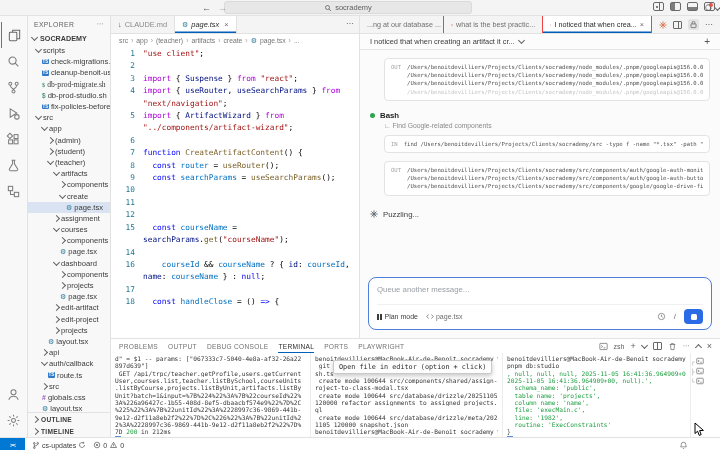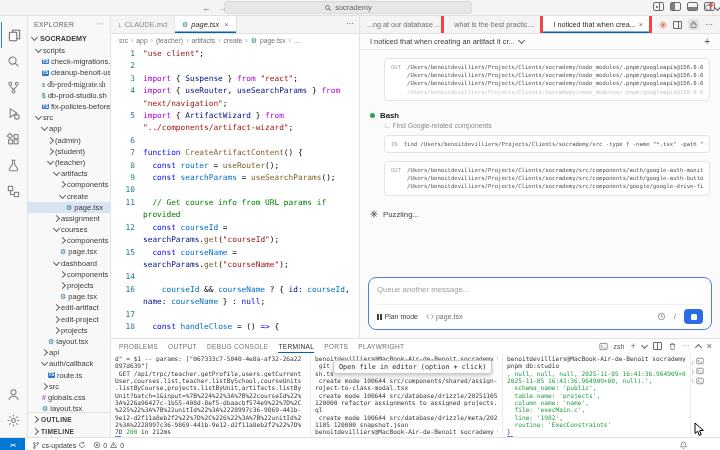--- a/index.html
+++ b/index.html
@@ -68,21 +68,21 @@
   .code{flex:1;overflow:hidden;padding-top:2px}
   .cline{display:flex;line-height:12.4px;font-size:7.8px}
   .gutter{width:24px;flex:none;text-align:right;padding-right:8px;color:#237893}
   .ctext{flex:1;white-space:pre-wrap;overflow-wrap:anywhere;padding-right:8px;color:#000}
   .tk-kw{color:#0000ff}.tk-ctl{color:#af00db}.tk-s{color:#a31515}.tk-v{color:#001080}
   .tk-ro{color:#0070c1}.tk-fn{color:#795e26}.tk-cm{color:#008000}.tk-p{color:#000}
 
   
   .chat{flex:1;display:flex;flex-direction:column;background:#fbfbfb;min-width:0}
   .ctabs{height:17px;background:#f4f4f4;border-bottom:1px solid #e2e2e2;display:flex;align-items:stretch}
-  .ctab{display:flex;align-items:center;gap:3px;padding:0 7px;font-size:7.2px;color:#6f6f6f;border-right:3px solid #ef4444;
+  .ctab{display:flex;align-items:center;gap:3px;padding:0 7px;font-size:7.2px;color:#6f6f6f;border-right:1px solid #ef4444;
         white-space:nowrap;overflow:hidden;max-width:110px}
   .ctab.active{background:#fff;color:#2b2b2b;box-shadow:inset 0 -1.5px 0 #005fb8}
   .ctab-icons{margin-left:auto;display:flex;align-items:center;gap:6px;padding:0 7px;color:#5f5f5f}
   .lockbtn{background:#e3e3e3;border-radius:2px;padding:1px}
   .sess{height:15px;background:#fcfcfc;border-bottom:1px solid #e7e7e7;display:flex;align-items:center;gap:4px;
         padding:0 10px;font-size:7.4px;color:#3b3b3b}
   .sess .plus{margin-left:auto;font-size:10px;color:#555}
   .cbody{flex:1;overflow:hidden;padding:8px 10px 0 10px;position:relative}
   .iocard{background:#fff;border:1px solid #e3e3e3;border-radius:4px;padding:4px 6px;display:flex;gap:6px;margin:0 0 8px 14px}
   .iolabel{font-size:5.6px;color:#a6a6a6;flex:none;padding-top:1px}
@@ -460,25 +460,23 @@
             <div class="cline">
               <span class="gutter">9</span>
               <span class="ctext"><span class="tk-p">  </span><span class="tk-kw">const</span><span class="tk-p"> </span><span class="tk-ro">searchParams</span><span class="tk-p"> = </span><span class="tk-fn">useSearchParams</span><span class="tk-p">();</span></span>
             </div>
             <div class="cline">
               <span class="gutter">10</span>
               <span class="ctext"></span>
             </div>
             <div class="cline">
               <span class="gutter">11</span>
-              <span class="ctext"><span class="tk-p">  </span><span class="tk-cm">// Get course info from URL params if provided</span></span>
             </div>
             <div class="cline">
               <span class="gutter">12</span>
-              <span class="ctext"><span class="tk-p">  </span><span class="tk-kw">const</span><span class="tk-p"> </span><span class="tk-ro">courseId</span><span class="tk-p"> = </span><span class="tk-v">searchParams</span><span class="tk-p">.</span><span class="tk-fn">get</span><span class="tk-p">(</span><span class="tk-s">"courseId"</span><span class="tk-p">);</span></span>
             </div>
             <div class="cline">
               <span class="gutter">15</span>
               <span class="ctext"><span class="tk-p">  </span><span class="tk-kw">const</span><span class="tk-p"> </span><span class="tk-ro">courseName</span><span class="tk-p"> = </span><span class="tk-v">searchParams</span><span class="tk-p">.</span><span class="tk-fn">get</span><span class="tk-p">(</span><span class="tk-s">"courseName"</span><span class="tk-p">);</span></span>
             </div>
             <div class="cline">
               <span class="gutter">14</span>
               <span class="ctext"></span>
             </div>
             <div class="cline">

